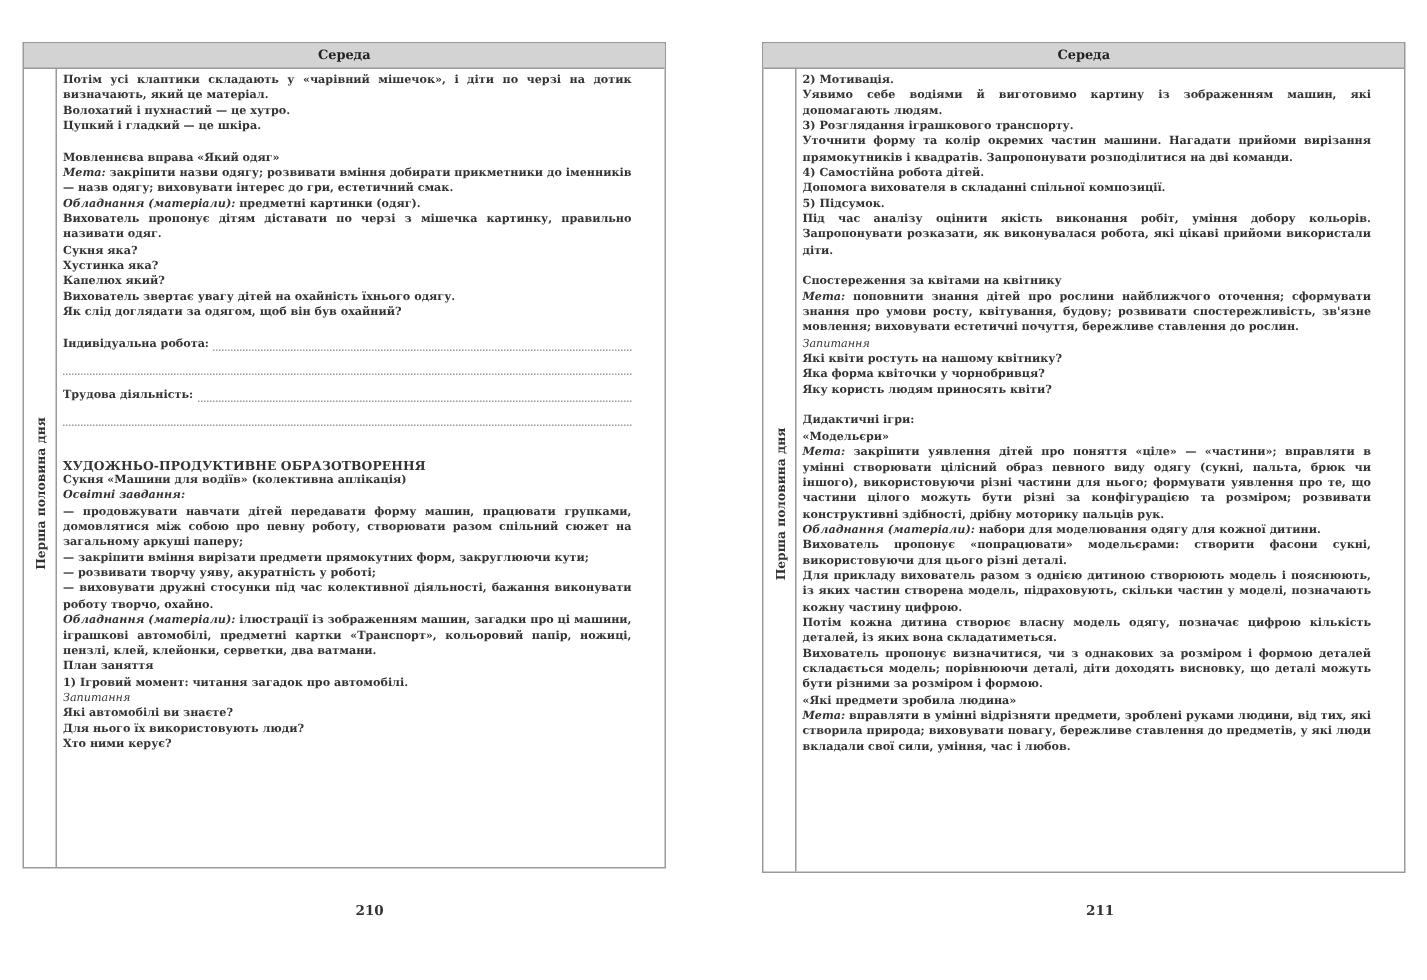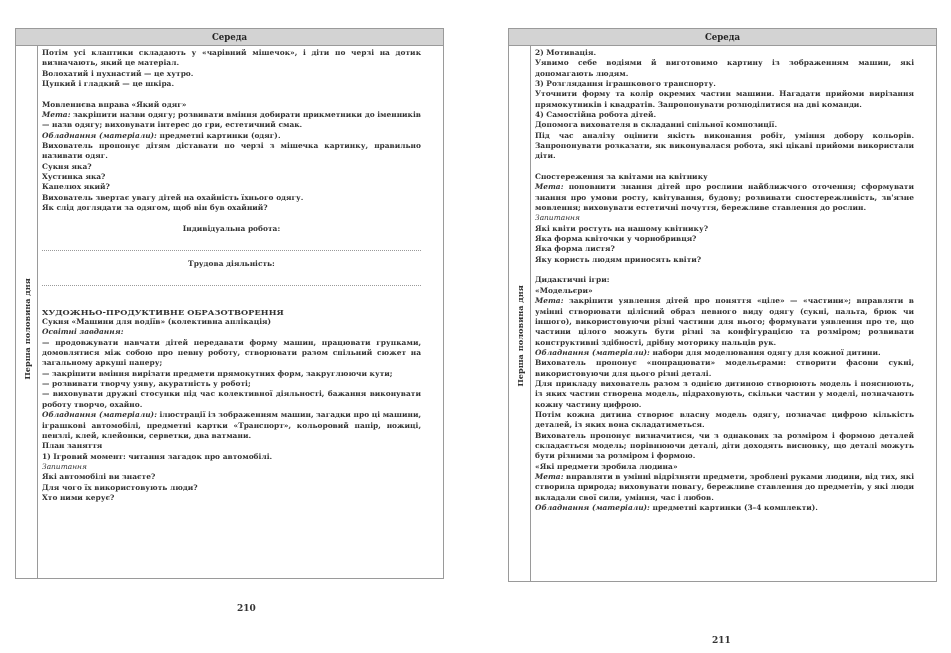--- a/index.html
+++ b/index.html
@@ -22,26 +22,26 @@
   .page.right .side-label { top: 290px; }
   .body { position: absolute; left: 26px; right: 22px; top: 19px;
           font-size: 7.45px; line-height: 10.35px; font-weight: bold; color: #333; }
   .body p { margin: 0; }
   .j { text-align: justify; }
   .gap { height: 10.3px; }
   .gap-s { height: 2px; }
   .it { font-style: italic; }
   .lbl { font-style: italic; font-weight: bold; }
   .caps { font-size: 8.2px; letter-spacing: 0.1px; }
-  .dots { display: flex; align-items: center; flex-direction: column; }
+  .dots { display: flex; align-items: flex-end; }
   .dots .fill { flex: 1; border-bottom: 1px dotted #9a9a9a; margin-left: 3px; height: 7px; }
   .dotline { border-bottom: 1px dotted #9a9a9a; height: 9px; margin-bottom: 8px; }
   .pnum { position: absolute; top: 603px; font-size: 9px; font-weight: bold; color: #333; }
   .page.left .pnum { left: 237px; }
-  .page.right .pnum { left: 236px; margin-top: 32px; }
+  .page.right .pnum { left: 248px; }
 </style>
 </head>
 <body>
 
 <div class="page left">
   <div class="tbl">
     <div class="hdr">Середа</div>
     <div class="side">
       <div class="side-label">Перша половина дня</div>
     </div>
@@ -77,57 +77,56 @@
       <p class="lbl">Освітні завдання:</p>
       <p class="j">— продовжувати навчати дітей передавати форму машин, працювати групками, домовлятися між собою про певну роботу, створювати разом спільний сюжет на загальному аркуші паперу;</p>
       <p class="j">— закріпити вміння вирізати предмети прямокутних форм, закруглюючи кути;</p>
       <p class="j">— розвивати творчу уяву, акуратність у роботі;</p>
       <p class="j">— виховувати дружні стосунки під час колективної діяльності, бажання виконувати роботу творчо, охайно.</p>
       <p class="j"><span class="lbl">Обладнання (матеріали):</span><span> ілюстрації із зображенням машин, загадки про ці машини, іграшкові автомобілі, предметні картки «Транспорт», кольоровий папір, ножиці, пензлі, клей, клейонки, серветки, два ватмани.</span></p>
       <p>План заняття</p>
       <p>1) Ігровий момент: читання загадок про автомобілі.</p>
       <p class="it" style="font-weight:normal;">Запитання</p>
       <p>Які автомобілі ви знаєте?</p>
-      <p>Для чого їх використовують люди?</p>
+      <p>Для нього їх використовують люди?</p>
       <p>Хто ними керує?</p>
     </div>
   </div>
   <div class="pnum">210</div>
 </div>
 
 <div class="page right">
   <div class="tbl">
     <div class="hdr">Середа</div>
     <div class="side">
       <div class="side-label">Перша половина дня</div>
     </div>
     <div class="body">
       <p>2) Мотивація.</p>
       <p class="j">Уявимо себе водіями й виготовимо картину із зображенням машин, які допомагають людям.</p>
       <p>3) Розглядання іграшкового транспорту.</p>
       <p class="j">Уточнити форму та колір окремих частин машини. Нагадати прийоми вирізання прямокутників і квадратів. Запропонувати розподілитися на дві команди.</p>
       <p>4) Самостійна робота дітей.</p>
       <p>Допомога вихователя в складанні спільної композиції.</p>
+      <p>5) Підсумок.</p>
       <p class="j">Під час аналізу оцінити якість виконання робіт, уміння добору кольорів. Запропонувати розказати, як виконувалася робота, які цікаві прийоми використали діти.</p>
       <div class="gap"></div>
       <p>Спостереження за квітами на квітнику</p>
       <p class="j"><span class="lbl">Мета:</span><span> поповнити знання дітей про рослини найближчого оточення; сформувати знання про умови росту, квітування, будову; розвивати спостережливість, зв'язне мовлення; виховувати естетичні почуття, бережливе ставлення до рослин.</span></p>
       <p class="it" style="font-weight:normal;">Запитання</p>
       <p>Які квіти ростуть на нашому квітнику?</p>
       <p>Яка форма квіточки у чорнобривця?</p>
-      <p>Яка форма листя?</p>
       <p>Яку користь людям приносять квіти?</p>
       <div class="gap"></div>
       <p>Дидактичні ігри:</p>
       <p>«Модельєри»</p>
       <p class="j"><span class="lbl">Мета:</span><span> закріпити уявлення дітей про поняття «ціле» — «частини»; вправляти в умінні створювати цілісний образ певного виду одягу (сукні, пальта, брюк чи іншого), використовуючи різні частини для нього; формувати уявлення про те, що частини цілого можуть бути різні за конфігурацією та розміром; розвивати конструктивні здібності, дрібну моторику пальців рук.</span></p>
       <p class="j"><span class="lbl">Обладнання (матеріали):</span><span> набори для моделювання одягу для кожної дитини.</span></p>
       <p class="j">Вихователь пропонує «попрацювати» модельєрами: створити фасони сукні, використовуючи для цього різні деталі.</p>
       <p class="j">Для прикладу вихователь разом з однією дитиною створюють модель і пояснюють, із яких частин створена модель, підраховують, скільки частин у моделі, позначають кожну частину цифрою.</p>
       <p class="j">Потім кожна дитина створює власну модель одягу, позначає цифрою кількість деталей, із яких вона складатиметься.</p>
       <p class="j">Вихователь пропонує визначитися, чи з однакових за розміром і формою деталей складається модель; порівнюючи деталі, діти доходять висновку, що деталі можуть бути різними за розміром і формою.</p>
       <p>«Які предмети зробила людина»</p>
       <p class="j"><span class="lbl">Мета:</span><span> вправляти в умінні відрізняти предмети, зроблені руками людини, від тих, які створила природа; виховувати повагу, бережливе ставлення до предметів, у які люди вкладали свої сили, уміння, час і любов.</span></p>
-      <p class="j"><span class="lbl">Обладнання (матеріали):</span><span> предметні картинки (3–4 комплекти).</span></p>
     </div>
   </div>
   <div class="pnum">211</div>
 </div>
 
 </body></html>

